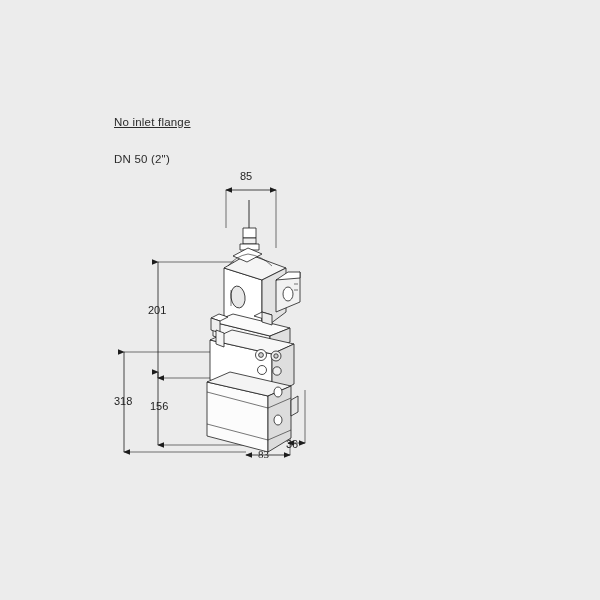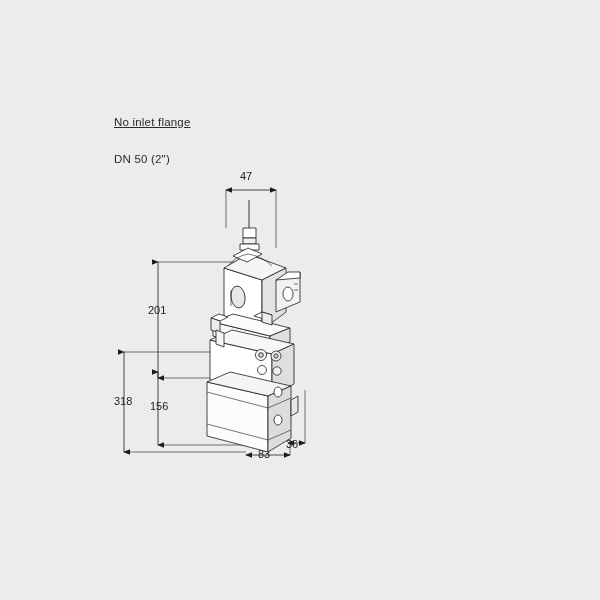--- a/index.html
+++ b/index.html
@@ -39,25 +39,25 @@
   }
 </style>
 </head>
 <body>
 
 <div id="stage">
 
   <div class="label" style="left:114px; top:114px;text-decoration:underline;">No inlet flange</div>
   <div class="label" style="left:114px; top:151px;">DN 50 (2")</div>
 
-  <div class="dim" style="left:240px; top:170px;">47</div>
+  <div class="dim" style="left:240px; top:170px;">85</div>
   <div class="dim" style="left:148px; top:304px;text-align:right;">201</div>
   <div class="dim" style="left:114px; top:395px;">318</div>
   <div class="dim" style="left:150px; top:400px;">156</div>
-  <div class="dim" style="left:258px; top:448px;">83</div>
+  <div class="dim" style="left:258px; top:448px;font-family:Liberation Serif, serif;">83</div>
   <div class="dim" style="left:286px; top:438px;">36</div>
 
   <svg width="600" height="600" viewBox="0 0 600 600">
 
     <defs>
       <marker id="ahR" markerWidth="9" markerHeight="7" refX="8" refY="3.5" orient="auto">
         <polygon points="0,0 9,3.5 0,7" fill="#1d1d1d"></polygon>
       </marker>
       <marker id="ahL" markerWidth="9" markerHeight="7" refX="1" refY="3.5" orient="auto">
         <polygon points="9,0 0,3.5 9,7" fill="#1d1d1d"></polygon>

